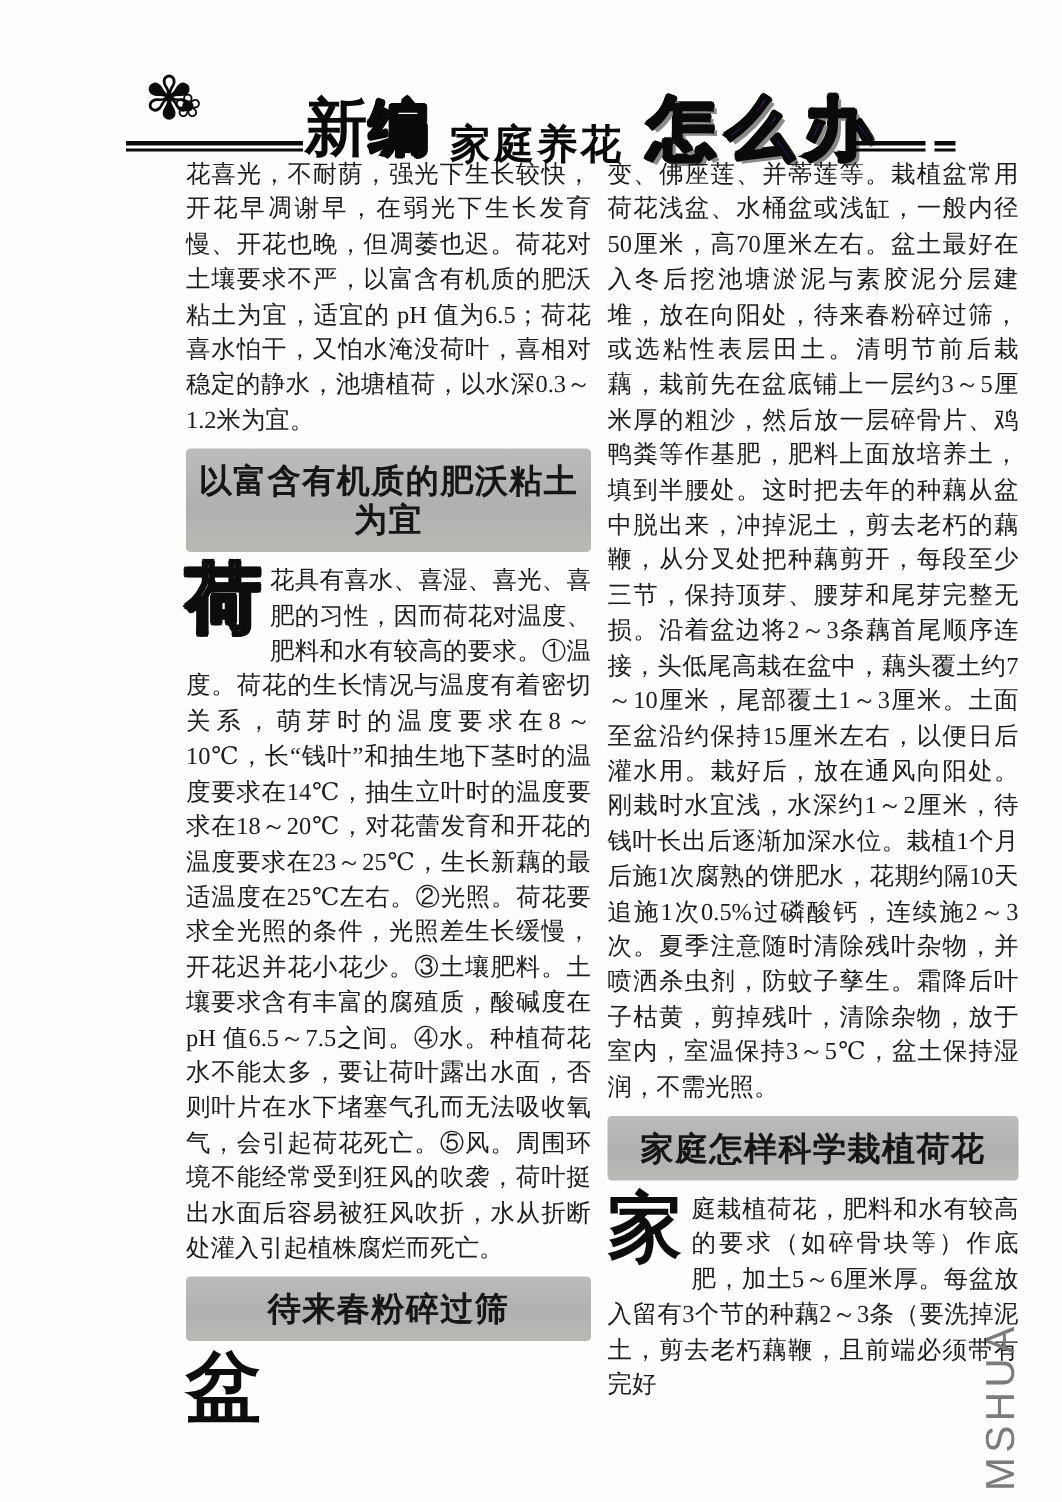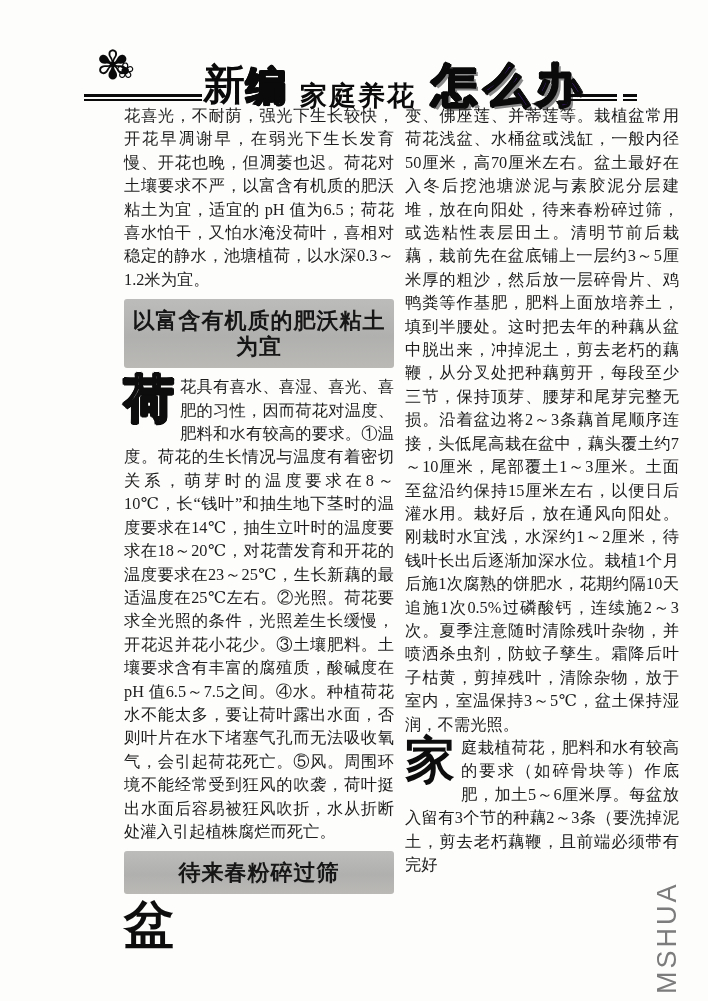--- a/index.html
+++ b/index.html
@@ -87,20 +87,21 @@
       <p><span class="dropcap dc-outline">荷</span><span>花具有喜水、喜湿、喜光、喜肥的习性，因而荷花对温度、肥料和水有较高的要求。①温度。荷花的生长情况与温度有着密切关系，萌芽时的温度要求在8～10℃，长“钱叶”和抽生地下茎时的温度要求在14℃，抽生立叶时的温度要求在18～20℃，对花蕾发育和开花的温度要求在23～25℃，生长新藕的最适温度在25℃左右。②光照。荷花要求全光照的条件，光照差生长缓慢，开花迟并花小花少。③土壤肥料。土壤要求含有丰富的腐殖质，酸碱度在 pH 值6.5～7.5之间。④水。种植荷花水不能太多，要让荷叶露出水面，否则叶片在水下堵塞气孔而无法吸收氧气，会引起荷花死亡。⑤风。周围环境不能经常受到狂风的吹袭，荷叶挺出水面后容易被狂风吹折，水从折断处灌入引起植株腐烂而死亡。</span></p>
 
       <div class="sec-header">待来春粉碎过筛</div>
 
       <p><span class="dropcap">盆</span></p>
     </div>
 
     <div class="col col-right">
       <p>变、佛座莲、并蒂莲等。栽植盆常用荷花浅盆、水桶盆或浅缸，一般内径50厘米，高70厘米左右。盆土最好在入冬后挖池塘淤泥与素胶泥分层建堆，放在向阳处，待来春粉碎过筛，或选粘性表层田土。清明节前后栽藕，栽前先在盆底铺上一层约3～5厘米厚的粗沙，然后放一层碎骨片、鸡鸭粪等作基肥，肥料上面放培养土，填到半腰处。这时把去年的种藕从盆中脱出来，冲掉泥土，剪去老朽的藕鞭，从分叉处把种藕剪开，每段至少三节，保持顶芽、腰芽和尾芽完整无损。沿着盆边将2～3条藕首尾顺序连接，头低尾高栽在盆中，藕头覆土约7～10厘米，尾部覆土1～3厘米。土面至盆沿约保持15厘米左右，以便日后灌水用。栽好后，放在通风向阳处。刚栽时水宜浅，水深约1～2厘米，待钱叶长出后逐渐加深水位。栽植1个月后施1次腐熟的饼肥水，花期约隔10天追施1次0.5%过磷酸钙，连续施2～3次。夏季注意随时清除残叶杂物，并喷洒杀虫剂，防蚊子孳生。霜降后叶子枯黄，剪掉残叶，清除杂物，放于室内，室温保持3～5℃，盆土保持湿润，不需光照。</p>
 
+      <div class="sec-header">家庭怎样科学栽植荷花</div>
 
       <p><span class="dropcap">家</span><span>庭栽植荷花，肥料和水有较高的要求（如碎骨块等）作底肥，加土5～6厘米厚。每盆放入留有3个节的种藕2～3条（要洗掉泥土，剪去老朽藕鞭，且前端必须带有完好</span></p>
     </div>
 
   </div>
 
   <div class="watermark">MSHUA</div>
 
 </div>
 

